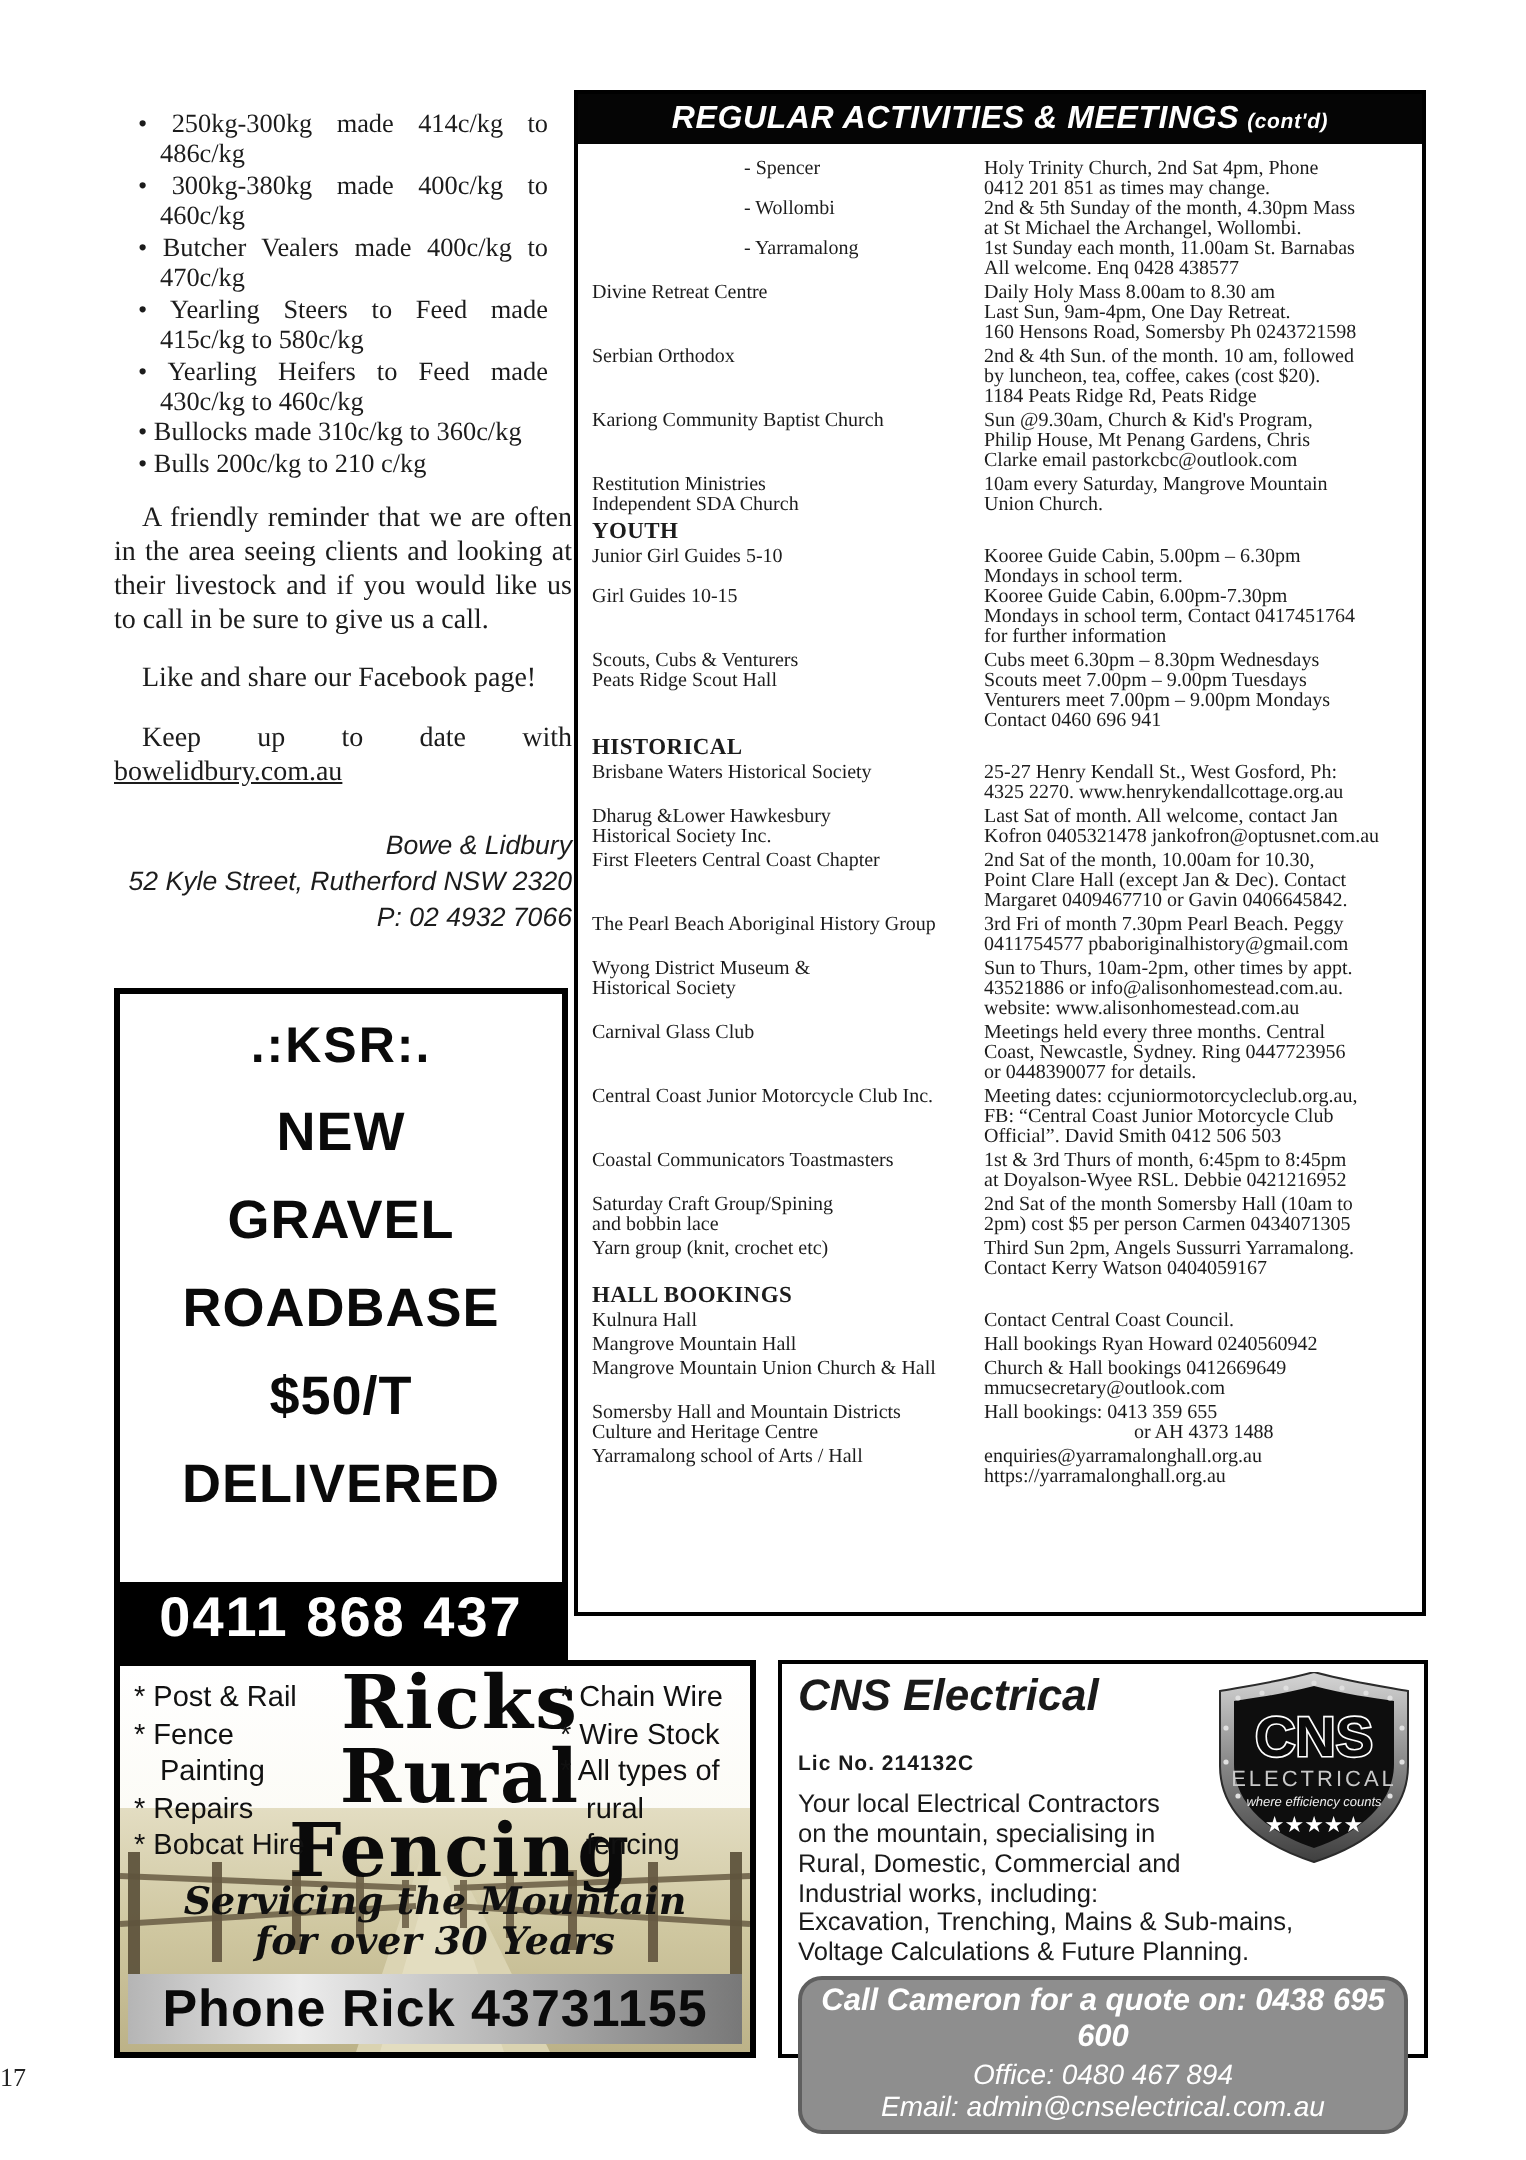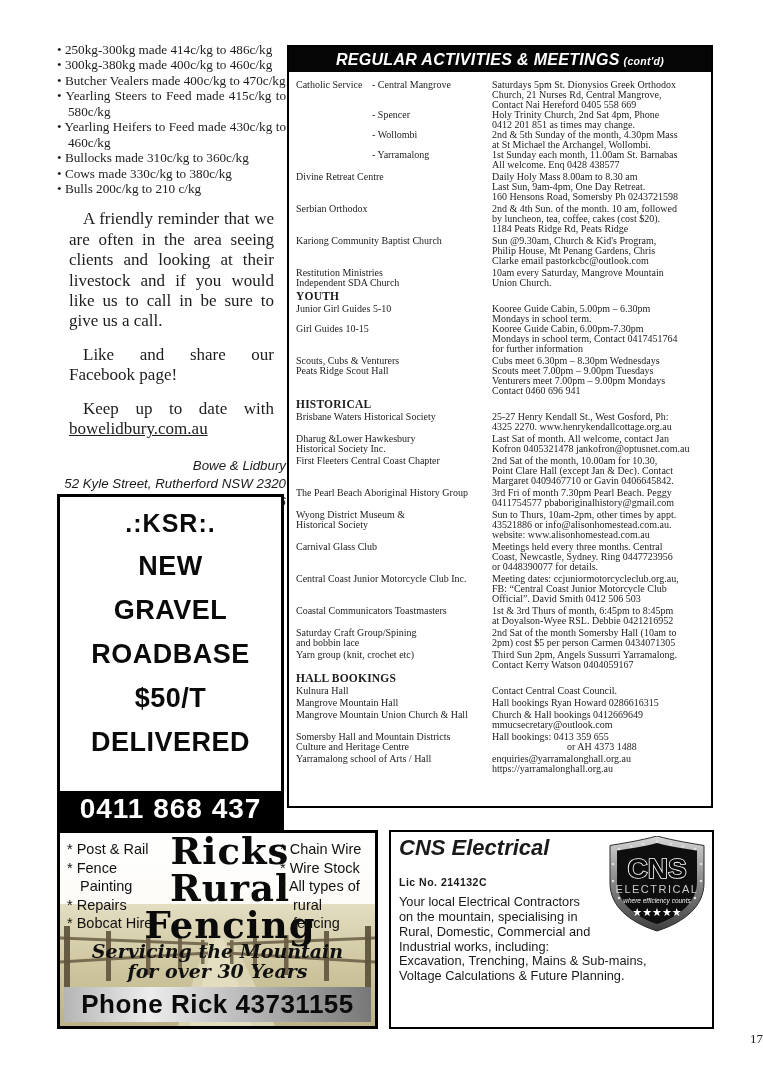--- a/index.html
+++ b/index.html
@@ -2,24 +2,24 @@
 <html><head>
 <meta charset="utf-8">
 <style>
   html,body{margin:0;padding:0;}
   body{
     width:763px;height:1080px;background:#ffffff;position:relative;
     font-family:"Liberation Serif",serif;color:#1c1c1c;overflow:hidden;
   }
   
   .left-col{position:absolute;left:57px;top:42px;width:229px;}
-  ul.bullets{margin:0;padding:0;list-style:none;font-size:13.2px;line-height:1.17;text-align:justify;}
+  ul.bullets{margin:12px;padding:0;list-style:none;font-size:13.2px;line-height:1.17;text-align:justify;}
   ul.bullets li{padding-left:11px;text-indent:-11px;}
   ul.bullets li::before{content:"• ";}
-  .para{font-size:17px;line-height:1.2;text-align:justify;text-indent:14px;margin:13px 12px 0;}
+  .para{font-size:14px;line-height:1.2;text-align:justify;text-indent:14px;margin:13px 0 0;}
   .link{text-decoration:underline;cursor:pointer;}
   .contact{margin-top:18px;text-align:right;font-family:"Liberation Sans",sans-serif;
     font-style:italic;font-size:13.3px;line-height:1.35;}
   
   .ksr{position:absolute;left:57px;top:494px;width:227px;height:336px;border:3px solid #000;
     box-sizing:border-box;background:#fff;text-align:center;
     font-family:"Liberation Sans",sans-serif;font-weight:bold;color:#0a0a0a;}
   .ksr-title{margin-top:12px;font-size:25px;letter-spacing:1px;}
   .ksr-line{font-size:27px;margin-top:13px;letter-spacing:0.5px;}
   .ksr-phone{position:absolute;bottom:0;left:0;right:0;height:36px;background:#000;color:#fff;
@@ -65,34 +65,33 @@
     padding:5px 8px;color:#1a1a1a;}
   .cns-title{font-weight:bold;font-style:italic;font-size:22px;line-height:1.0;}
   .cns-lic{font-size:10.5px;font-weight:bold;margin-top:17px;letter-spacing:0.5px;}
   .cns-body{font-size:12.8px;line-height:1.16;margin-top:7px;white-space:pre-line;}
   .cns-shield{position:absolute;top:4px;right:5px;width:100px;height:96px;}
   .cns-quote{margin-top:4px;background:#8e8e8e;border:2px solid #5f5f5f;border-radius:12px;
     color:#fff;text-align:center;font-style:italic;padding:2px 3px 3px;}
   .q1{font-weight:bold;font-size:15.5px;line-height:1.18;}
   .q2,.q3{font-size:14px;line-height:1.18;}
   
-  .pagenum{position:absolute;top:1031px;left:0;right:0;text-align:right;font-size:13px;color:#222;}
+  .pagenum{position:absolute;top:1031px;left:0;right:0;text-align:left;font-size:13px;color:#222;}
 </style>
 </head>
 <body>
 
 <div class="left-col">
   <ul class="bullets">
       <li>250kg-300kg made 414c/kg to 486c/kg</li>
       <li>300kg-380kg made 400c/kg to 460c/kg</li>
       <li>Butcher Vealers made 400c/kg to 470c/kg</li>
       <li>Yearling Steers to Feed made 415c/kg to 580c/kg</li>
       <li>Yearling Heifers to Feed made 430c/kg to 460c/kg</li>
       <li>Bullocks made 310c/kg to 360c/kg</li>
-      <li>Cows made 330c/kg to 380c/kg</li>
       <li>Bulls 200c/kg to 210 c/kg</li>
     </ul>
   <p class="para">A friendly reminder that we are often in the area seeing clients and looking at their livestock and if you would like us to call in be sure to give us a call.</p>
   <p class="para">Like and share our Facebook page!</p>
   <p class="para"><span>Keep up to date with </span><span class="link">bowelidbury.com.au</span></p>
   <div class="contact">
       <div>Bowe &amp; Lidbury</div>
       <div>52 Kyle Street, Rutherford NSW 2320</div>
       <div>P: 02 4932 7066</div>
     </div>
@@ -111,26 +110,20 @@
 </div>
 
 <div class="act">
   <div class="act-header">
     <span>REGULAR ACTIVITIES &amp; MEETINGS</span><span class="suffix">(cont'd)</span>
   </div>
   <div class="act-body">
   <section class="act-section">
 
     <div>
-  <div class="row tight">
-    <div class="name"><span class="prefix">Catholic Service</span><span>- Central Mangrove</span></div>
-    <div class="details">Saturdays 5pm St. Dionysios Greek Orthodox
-Church, 21 Nurses Rd, Central Mangrove,
-Contact Nai Hereford 0405 558 669</div>
-  </div>
 
   <div class="row tight">
     <div class="name"><span class="prefix"></span><span>- Spencer</span></div>
     <div class="details">Holy Trinity Church, 2nd Sat 4pm, Phone
 0412 201 851 as times may change.</div>
   </div>
 
   <div class="row tight">
     <div class="name"><span class="prefix"></span><span>- Wollombi</span></div>
     <div class="details">2nd &amp; 5th Sunday of the month, 4.30pm Mass
@@ -279,21 +272,21 @@
   <section class="act-section">
     <div class="sec-heading">HALL BOOKINGS</div>
     <div>
   <div class="row">
     <div class="name"><span>Kulnura Hall</span></div>
     <div class="details">Contact Central Coast Council.</div>
   </div>
 
   <div class="row">
     <div class="name"><span>Mangrove Mountain Hall</span></div>
-    <div class="details">Hall bookings Ryan Howard 0286616315</div>
+    <div class="details">Hall bookings Ryan Howard 0240560942</div>
   </div>
 
   <div class="row">
     <div class="name"><span>Mangrove Mountain Union Church &amp; Hall</span></div>
     <div class="details">Church &amp; Hall bookings 0412669649
 mmucsecretary@outlook.com</div>
   </div>
 
   <div class="row">
     <div class="name"><span>Somersby Hall and Mountain Districts
@@ -399,15 +392,20 @@
     <text x="50" y="80" text-anchor="middle" font-size="11" fill="#ffffff">★★★★★</text>
   </svg>
   <div class="cns-title">CNS Electrical</div>
   <div class="cns-lic">Lic No.  214132C</div>
   <div class="cns-body">Your local Electrical Contractors
 on the mountain, specialising in
 Rural, Domestic, Commercial and
 Industrial works, including:
 Excavation, Trenching, Mains &amp; Sub-mains,
 Voltage Calculations &amp; Future Planning.</div>
+  <div class="cns-quote">
+    <div class="q1">Call Cameron for a quote on: 0438 695 600</div>
+    <div class="q2">Office: 0480 467 894</div>
+    <div class="q3">Email: admin@cnselectrical.com.au</div>
+  </div>
 </div>
 
 <div class="pagenum">17</div>
 
 </body></html>

